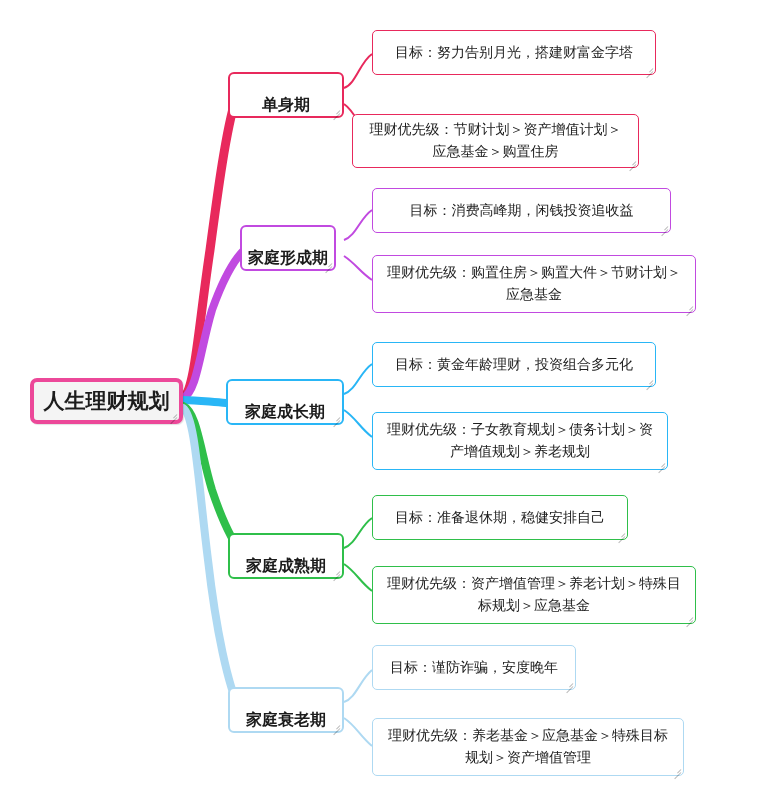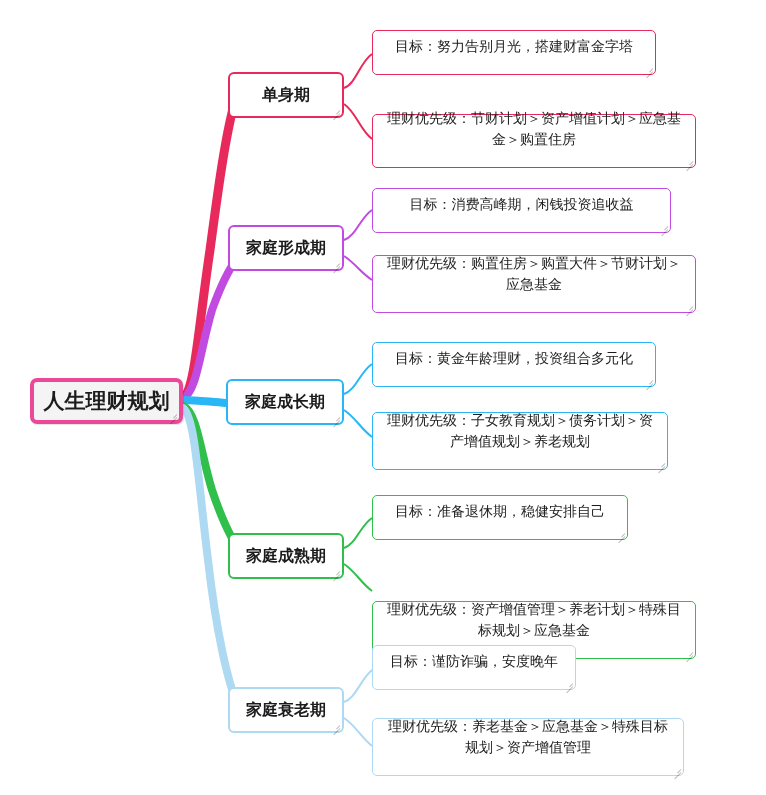--- a/index.html
+++ b/index.html
@@ -46,30 +46,30 @@
     border-radius: 7px;
     box-shadow: 1px 1px 1px rgba(0,0,0,0.12);
   }
   .branch-node {
     border-width: 2px;
     border-style: solid;
     font-size: 16px;
     font-weight: bold;
     color: #1c1c1c;
     border-radius: 6px;
+    align-items: flex-end;
   }
   .leaf-node {
     border-width: 1.5px;
     border-style: solid;
     font-size: 14px;
     color: #1c1c1c;
     line-height: 1.55;
     padding: 16px 12px;
     border-radius: 5px;
-    align-items: flex-end;
   }
   
   .grip {
     position: absolute;
     right: 2px;
     bottom: 1px;
     width: 9px;
     height: 9px;
     pointer-events: none;
   }
@@ -129,29 +129,29 @@
         <i></i>
       </span>
   </div>
   <div class="node leaf-node" style="left:372px; top:30px; width:284px; height:45px; border-color:#e8295c;">
     <span>目标：努力告别月光，搭建财富金字塔</span>
     <span class="grip">
         <i></i>
         <i></i>
       </span>
   </div>
-  <div class="node leaf-node" style="left:372px; top:114px; width:324px; height:54px; border-color:#e8295c;">
+  <div class="node leaf-node" style="left:352px; top:114px; width:287px; height:54px; border-color:#e8295c;">
     <span>理财优先级：节财计划＞资产增值计划＞应急基金＞购置住房</span>
     <span class="grip">
         <i></i>
         <i></i>
       </span>
   </div>
 
-  <div class="node branch-node" style="left:228px; top:225px; width:116px; height:46px; border-color:#c14ae0;">
+  <div class="node branch-node" style="left:240px; top:225px; width:96px; height:46px; border-color:#c14ae0;">
     <span>家庭形成期</span>
     <span class="grip">
         <i></i>
         <i></i>
       </span>
   </div>
   <div class="node leaf-node" style="left:372px; top:188px; width:299px; height:45px; border-color:#c14ae0;">
     <span>目标：消费高峰期，闲钱投资追收益</span>
     <span class="grip">
         <i></i>
@@ -195,21 +195,21 @@
         <i></i>
       </span>
   </div>
   <div class="node leaf-node" style="left:372px; top:495px; width:256px; height:45px; border-color:#2fbf4a;">
     <span>目标：准备退休期，稳健安排自己</span>
     <span class="grip">
         <i></i>
         <i></i>
       </span>
   </div>
-  <div class="node leaf-node" style="left:372px; top:566px; width:324px; height:58px; border-color:#2fbf4a;margin-top:35px;">
+  <div class="node leaf-node" style="left:372px; top:566px; width:324px; height:58px; border-color:#2fbf4a;">
     <span>理财优先级：资产增值管理＞养老计划＞特殊目标规划＞应急基金</span>
     <span class="grip">
         <i></i>
         <i></i>
       </span>
   </div>
 
   <div class="node branch-node" style="left:228px; top:687px; width:116px; height:46px; border-color:#aed9f2;">
     <span>家庭衰老期</span>
     <span class="grip">

